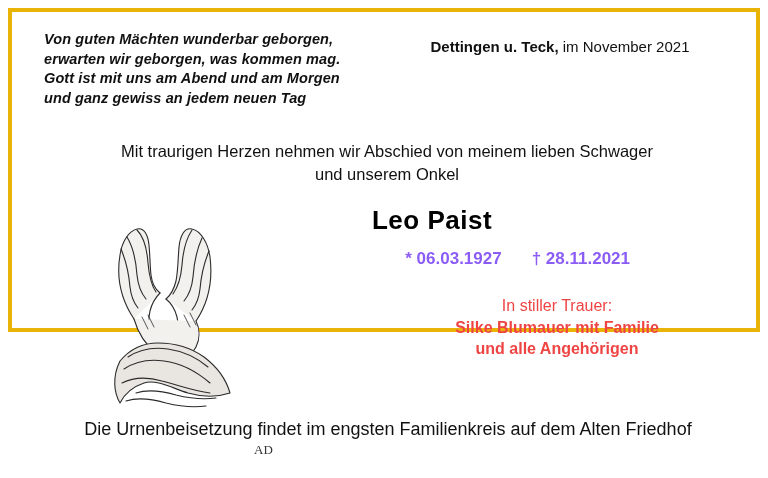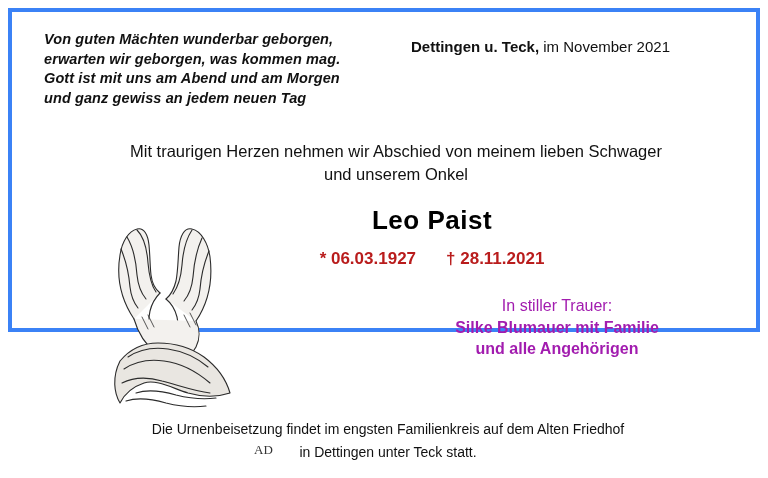--- a/index.html
+++ b/index.html
@@ -14,21 +14,21 @@
     background: #ffffff;
     font-family: "Liberation Sans", sans-serif;
     overflow: hidden;
   }
   .frame {
     position: absolute;
     left: 8px;
     top: 8px;
     width: 752px;
     height: 324px;
-    border: 4px solid #3b82f6;
+    border: 4px solid #eab308;
     box-sizing: border-box;
     background: #ffffff;
   }
   .inner {
     position: absolute;
     left: 0;
     top: 0;
     right: 0;
     bottom: 0;
   }
@@ -44,34 +44,34 @@
     font-size: 14.5px;
     line-height: 19.5px;
     color: #111;
     letter-spacing: 0.1px;
   }
   .verse div { white-space: nowrap; }
 
   
   .placedate {
     position: absolute;
-    left: 399px;
+    left: 383px;
     top: 26px;
     width: 330px;
-    text-align: left;
+    text-align: center;
     font-size: 15px;
     color: #111;
     white-space: nowrap;
   }
   .placedate .place { font-weight: bold; }
 
   
   .intro {
     position: absolute;
-    left: 48px;
+    left: 39px;
     top: 128px;
     width: 672px;
     text-align: center;
     font-size: 16.5px;
     line-height: 23px;
     color: #111;
   }
 
   
   .name {
@@ -82,52 +82,52 @@
     text-align: center;
     font-size: 26px;
     font-weight: bold;
     letter-spacing: 0.5px;
     color: #000;
   }
 
   
   .dates {
     position: absolute;
-    left: 210px;
+    left: 198px;
     top: 237px;
     width: 420px;
-    text-align: center;
+    text-align: right;
     font-size: 17px;
     font-weight: bold;
-    color: #b91c1c;
+    color: #8b5cf6;
   }
   .dates .birth { margin-right: 30px; }
 
   
   .mourners {
     position: absolute;
     left: 355px;
     top: 283px;
     width: 380px;
     text-align: center;
     font-size: 16px;
     line-height: 21.5px;
-    color: #a21caf;
+    color: #ef4444;
   }
   .mourners .lead { font-weight: normal; }
   .mourners .nm { font-weight: bold; }
 
   
   .closing {
     position: absolute;
     left: 40px;
     top: 406px;
     width: 672px;
     text-align: center;
-    font-size: 14px;
+    font-size: 18px;
     line-height: 23px;
     color: #111;
   }
 
   
   .hands {
     position: absolute;
     left: 64px;
     top: 185px;
     width: 190px;
@@ -173,21 +173,20 @@
       </div>
 
       <div class="mourners">
         <div class="lead">In stiller Trauer:</div>
         <div class="nm">Silke Blumauer mit Familie</div>
         <div class="nm">und alle Angehörigen</div>
       </div>
 
       <div class="closing">
         <div>Die Urnenbeisetzung findet im engsten Familienkreis auf dem Alten Friedhof</div>
-        <div>in Dettingen unter Teck statt.</div>
       </div>
 
       <div class="hands">
         <svg width="190" height="215" viewBox="0 0 190 215" xmlns="http://www.w3.org/2000/svg">
           <g fill="none" stroke="#2b2b2b" stroke-width="1.1" stroke-linecap="round" stroke-linejoin="round">
 
             <path d="M58 122 C46 104 40 82 44 58 C46 44 53 34 61 32 C68 30 72 38 73 48
                      C74 58 74 70 75 78 C76 86 79 92 84 96" fill="#f3f1ee"></path>
 
             <path d="M61 33 C68 40 71 52 72 66 C73 78 75 88 80 95"></path>

